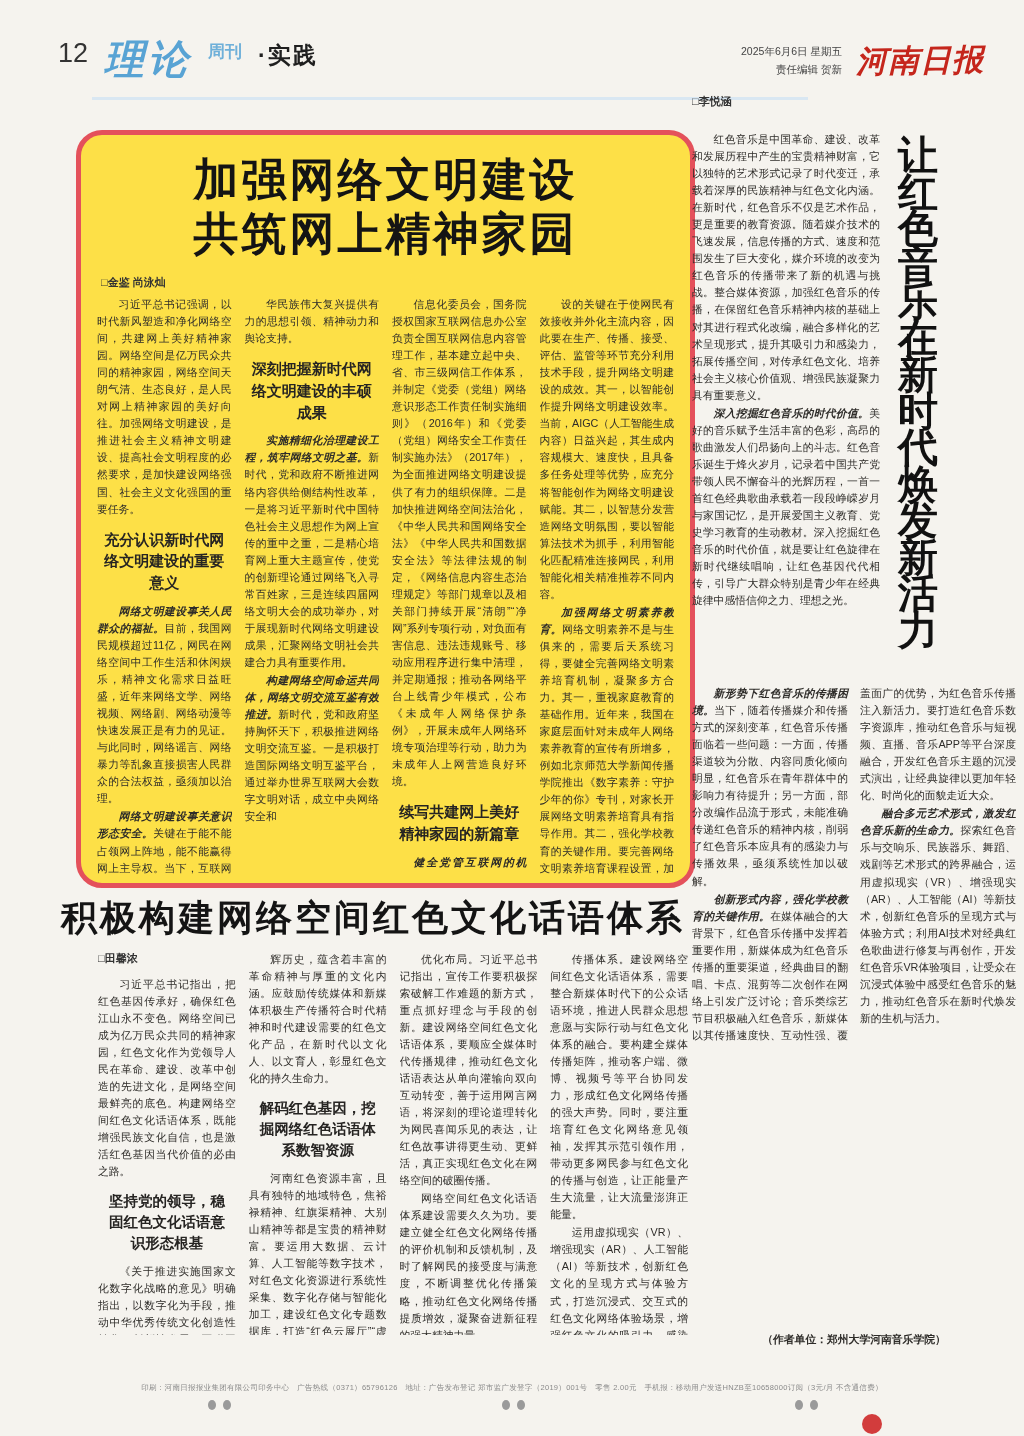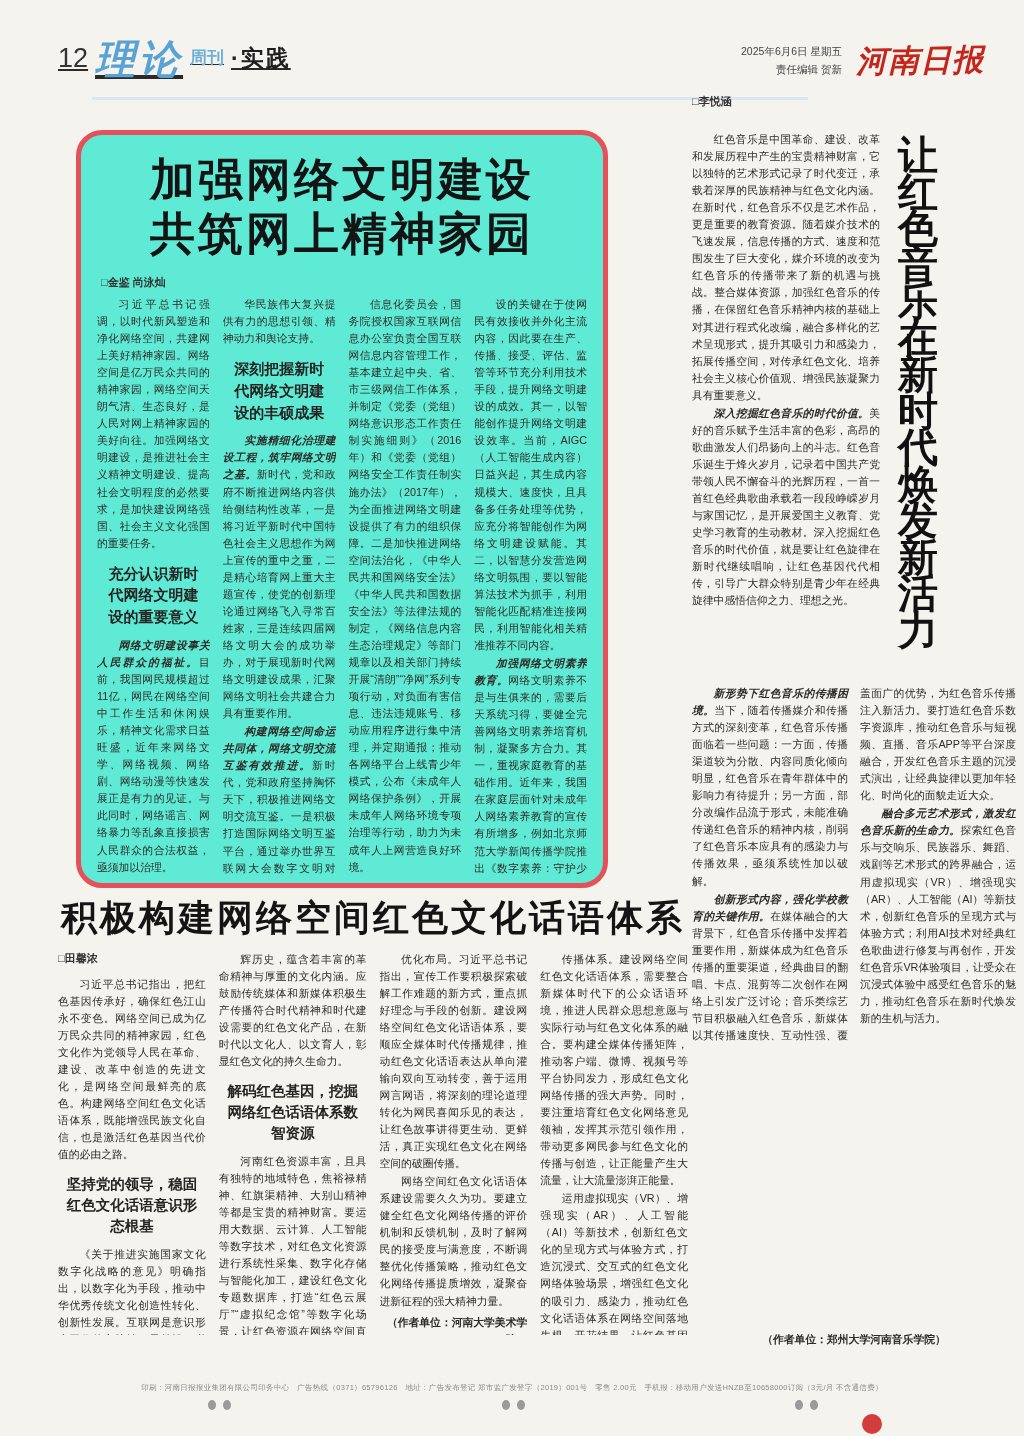--- a/index.html
+++ b/index.html
@@ -4,32 +4,32 @@
 <style>
   html,body{margin:0;padding:0;}
   body{
     width:1024px;height:1436px;position:relative;overflow:hidden;
     background:#f5f3ee;
     font-family:"Liberation Sans","DejaVu Sans",sans-serif;
     color:#2c2a28;
   }
   
   .hdr{position:absolute;left:58px;top:40px;width:926px;height:52px;display:flex;justify-content:space-between;align-items:flex-start;}
-  .hdr-left{display:flex;align-items:center;gap:7px;text-decoration:underline;}
+  .hdr-left{display:flex;align-items:flex-start;gap:16px;}
   .page-num{font-size:27px;color:#333;line-height:1;padding-bottom:4px;}
   .sec-main{font-size:40px;font-weight:900;font-style:italic;color:#58a3d4;line-height:1;font-family:"Liberation Serif","DejaVu Serif",serif;letter-spacing:4px;}
   .sec-edition{font-size:17px;font-weight:800;color:#6fb0d9;padding-bottom:5px;}
   .sec-topic{font-size:23px;font-weight:800;color:#1f1f1f;padding-bottom:3px;letter-spacing:2px;}
   .hdr-right{display:flex;align-items:center;gap:14px;}
   .hdr-meta{text-align:right;font-size:10.5px;color:#444;line-height:1.7;}
   .masthead{font-size:31px;font-weight:900;font-style:italic;color:#c5261c;font-family:"Liberation Serif","DejaVu Serif",serif;letter-spacing:1px;transform:rotate(-1deg);}
   .hdr-rule{position:absolute;left:92px;top:97px;width:716px;height:3px;background:#d9e7f2;}
   
-  .main-box{position:absolute;left:76px;top:130px;width:532px;height:758px;box-sizing:border-box;
-    border:5px solid #e4515b;border-radius:26px;background:#5eead4;padding:16px 16px 12px;}
+  .main-box{position:absolute;left:76px;top:130px;width:619px;height:758px;box-sizing:border-box;
+    border:5px solid #e4515b;border-radius:26px;background:#fde047;padding:16px 16px 12px;}
   .main-title{ text-align:center;font-weight:900;color:#141414;font-size:45px;line-height:1.2;letter-spacing:3px;margin-top:2px;}
   .main-author{font-size:11px;font-weight:700;color:#333;margin:14px 0 6px 4px;}
   .cols{display:flex;gap:13px;height:578px;overflow:hidden;margin-top:4px;}
   .col{flex:1 1 0;overflow:hidden;}
   .blk-p{font-size:10.8px;line-height:1.58;text-align:justify;text-indent:2em;color:#2e2c29;margin:0 0 1px;}
   .blk-h{font-size:15px;font-weight:800;line-height:1.45;text-align:center;color:#262422;margin:11px 4px 9px;text-indent:0;}
   .blk-byline{font-size:10.8px;line-height:1.58;font-weight:700;text-align:right;color:#2e2c29;margin-top:4px;}
   .blk-author{font-size:11px;font-weight:700;color:#333;margin:0 0 10px;}
   .lead{font-weight:700;font-style:italic;}
   
@@ -37,21 +37,21 @@
   .ra-author{font-size:11px;font-weight:700;color:#333;}
   .ra-top{display:flex;margin-top:22px;}
   .ra-topcol{width:188px;height:546px;overflow:hidden;}
   .ra-titlestrip{width:136px;box-sizing:border-box;padding-left:16px;padding-top:6px;}
   .vchar{font-size:40px;font-weight:900;color:#111;line-height:36.5px;width:44px;text-align:center;letter-spacing:0;}
   .ra-bottom{margin-top:8px;height:642px;overflow:hidden;column-count:2;column-gap:12px;}
   .ra-byline{font-size:10.8px;font-weight:700;text-align:center;margin-top:6px;color:#2e2c29;}
   
   .bottom-art{position:absolute;left:58px;top:898px;width:630px;}
   .bottom-title{text-align:center;font-size:36px;font-weight:900;letter-spacing:3px;color:#141414;line-height:1.1;}
-  .bottom-cols{display:flex;gap:13px;height:384px;overflow:hidden;margin-top:13px;}
+  .bottom-cols{display:flex;gap:13px;height:384px;overflow:hidden;margin-top:13px;margin-left:40px;}
   .bottom-cols .blk-h{font-size:14.5px;}
   
   .footer-line{position:absolute;left:60px;top:1383px;width:904px;text-align:center;font-size:7.5px;color:#8a8a8a;letter-spacing:0.3px;white-space:nowrap;overflow:hidden;}
   .dot-pair{position:absolute;top:1400px;display:flex;gap:7px;}
   .dot{width:8px;height:10px;border-radius:50%;background:#9a9a9a;}
   .corner-dot{position:absolute;left:862px;top:1414px;width:20px;height:20px;border-radius:50%;background:#d23c3c;}
 </style>
 </head>
 <body>
 

